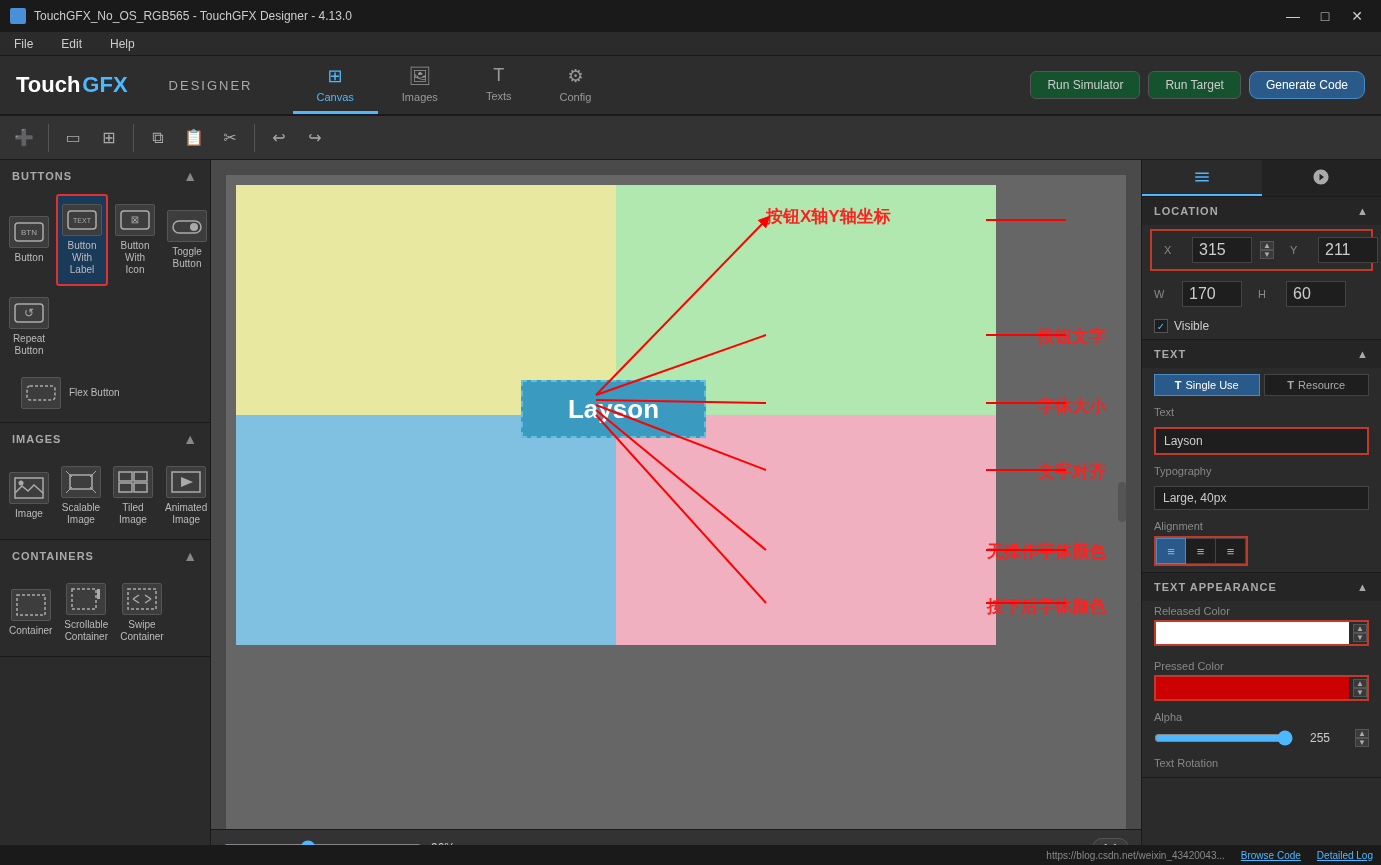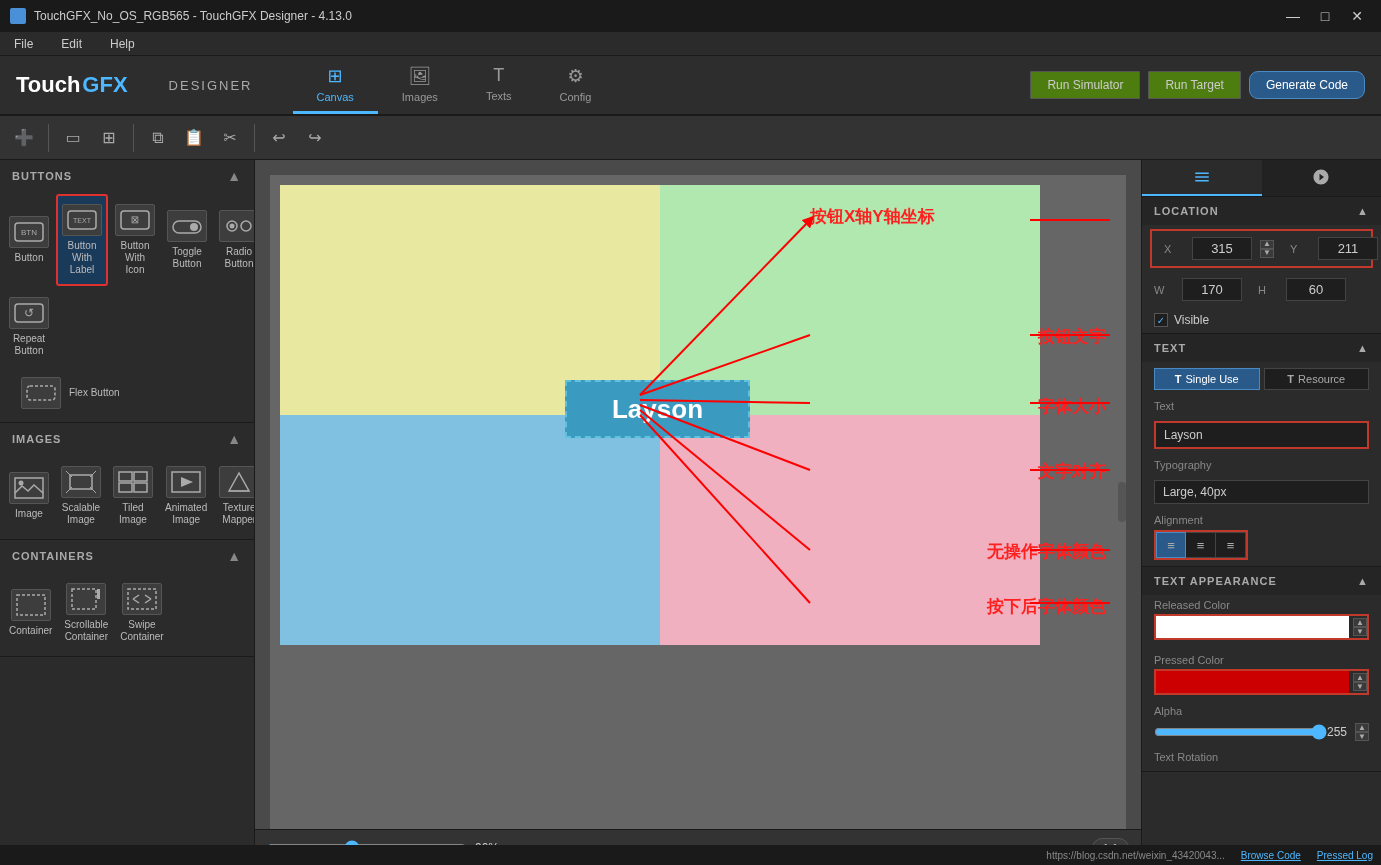--- a/index.html
+++ b/index.html
@@ -20,33 +20,33 @@
     .toolbar { background: #2d2d2d; height: 60px; display: flex; align-items: center; padding: 0 16px; border-bottom: 2px solid #1a1a1a; gap: 0; }
     .logo { color: white; font-size: 22px; font-weight: bold; margin-right: 40px; display: flex; align-items: center; gap: 2px; }
     .logo-touch { color: white; }
     .logo-gfx { color: #4db8ff; }
     .logo-designer { color: #aaa; font-size: 13px; font-weight: normal; letter-spacing: 2px; margin-left: 4px; padding-left: 35px; }
     .toolbar-tabs { display: flex; height: 100%; }
     .toolbar-tab { display: flex; flex-direction: column; align-items: center; justify-content: center; padding: 0 24px; cursor: pointer; color: #999; font-size: 11px; gap: 4px; border-bottom: 3px solid transparent; }
     .toolbar-tab.active { color: #4db8ff; border-bottom: 3px solid #4db8ff; }
     .tab-icon { font-size: 18px; }
     .toolbar-actions { margin-left: auto; display: flex; gap: 8px; }
-    .btn-action { background: #4d7c0f; border: 1px solid #555; color: #ccc; padding: 6px 16px; font-size: 12px; cursor: pointer; border-radius: 1px; }
+    .btn-action { background: #14532d; border: 1px solid #555; color: #ccc; padding: 6px 16px; font-size: 12px; cursor: pointer; border-radius: 6px; }
     .btn-generate { background: #2a5a8a; border: 1px solid #4a8ac4; color: white; padding: 6px 16px; font-size: 12px; cursor: pointer; border-radius: 9px; }
 
     
     .toolbar2 { background: #333; height: 44px; display: flex; align-items: center; padding: 0 8px; gap: 4px; border-bottom: 1px solid #1a1a1a; }
     .toolbar2-btn { width: 32px; height: 32px; background: transparent; border: 1px solid transparent; color: #aaa; cursor: pointer; display: flex; align-items: center; justify-content: center; font-size: 16px; border-radius: 2px; }
     .toolbar2-sep { width: 1px; height: 28px; background: #555; margin: 0 4px; }
 
     
     .main { display: flex; height: calc(865px - 32px - 24px - 60px - 44px); }
 
     
-    .left-panel { width: 255px; background: #2b2b2b; border-right: 1px solid #1a1a1a; overflow-y: auto; flex-shrink: 0; }
+    .left-panel { width: 211px; background: #2b2b2b; border-right: 1px solid #1a1a1a; overflow-y: auto; flex-shrink: 0; }
     .section-header { display: flex; align-items: center; justify-content: space-between; padding: 8px 12px 6px; font-size: 11px; font-weight: bold; color: #aaa; letter-spacing: 1px; cursor: pointer; }
     .widget-grid { display: grid; grid-template-columns: repeat(5, 1fr); gap: 2px; padding: 4px; }
     .widget-item { display: flex; flex-direction: column; align-items: center; justify-content: center; padding: 8px 4px; cursor: pointer; border-radius: 3px; gap: 4px; border: 1px solid transparent; }
     .widget-item.selected { background: #1a3a5a; border: 2px solid #e03030; }
     .widget-icon { width: 40px; height: 32px; display: flex; align-items: center; justify-content: center; background: #3d3d3d; border: 1px solid #555; border-radius: 2px; }
     .widget-label { font-size: 10px; color: #bbb; text-align: center; line-height: 1.2; }
 
     
     .canvas-area { flex: 1; background: #4a4a4a; position: relative; overflow: hidden; }
 
@@ -62,21 +62,21 @@
     .right-panel-tabs { display: flex; border-bottom: 1px solid #1a1a1a; }
     .rpanel-tab { flex: 1; height: 36px; display: flex; align-items: center; justify-content: center; cursor: pointer; background: #222; border-bottom: 2px solid transparent; }
     .rpanel-tab.active { background: #2b2b2b; border-bottom: 2px solid #4db8ff; }
     .rpanel-tab svg { width: 18px; height: 18px; fill: #aaa; }
     .rpanel-tab.active svg { fill: #4db8ff; }
 
     .prop-section { border-bottom: 1px solid #1a1a1a; }
     .prop-section-header { display: flex; align-items: center; justify-content: space-between; padding: 8px 12px; font-size: 11px; font-weight: bold; color: #aaa; letter-spacing: 1px; background: #252525; }
     .prop-row { display: flex; align-items: center; padding: 6px 12px; gap: 8px; }
     .prop-label { font-size: 11px; color: #888; min-width: 20px; }
-    .prop-input { background: #1e1e1e; border: 1px solid #444; color: #ccc; padding: 3px 6px; font-size: 13px; width: 60px; text-align: center; }
+    .prop-input { background: #1e1e1e; border: 1px solid #444; color: #ccc; padding: 3px 6px; font-size: 16px; width: 60px; text-align: left; }
     .prop-spinner { display: flex; flex-direction: column; }
     .spin-btn { width: 14px; height: 9px; background: #3a3a3a; border: 1px solid #555; color: #aaa; font-size: 8px; cursor: pointer; display: flex; align-items: center; justify-content: center; line-height: 1; }
     .visible-row { display: flex; align-items: center; padding: 6px 12px; gap: 6px; }
     .checkbox { width: 14px; height: 14px; border: 1px solid #555; background: #1e1e1e; display: flex; align-items: center; justify-content: center; cursor: pointer; }
     .checkbox.checked::after { content: '✓'; color: #4db8ff; font-size: 10px; }
 
     .text-type-row { display: flex; padding: 6px 12px; gap: 4px; }
     .text-type-btn { flex: 1; padding: 4px 6px; font-size: 11px; text-align: center; cursor: pointer; border: 1px solid #444; color: #aaa; background: #1e1e1e; display: flex; align-items: center; justify-content: center; gap: 4px; }
     .text-type-btn.active { background: #2a5a8a; color: white; border-color: #4a8ac4; }
 
@@ -551,34 +551,34 @@
           <div class="color-spin">
             <button class="spin-btn">▲</button>
             <button class="spin-btn">▼</button>
           </div>
         </div>
       </div>
 
       <div class="alpha-row">
         <span style="font-size: 11px; color: #888;">Alpha</span>
       </div>
-      <div style="padding: 0 12px 6px; display: flex; align-items: center; gap: 0;">
+      <div style="padding: 0 12px 6px; display: flex; align-items: center; gap: 17px;">
         <input type="range" style="flex: 1 1 0%; accent-color: rgb(77, 184, 255);" min="0" max="255" value="255">
         <span style="font-size: 12px; color: #ccc; min-width: 28px;">255</span>
         <div class="prop-spinner">
           <button class="spin-btn">▲</button>
           <button class="spin-btn">▼</button>
         </div>
       </div>
 
       <div style="padding: 4px 12px 8px;">
         <div style="font-size: 11px; color: #888;">Text Rotation</div>
       </div>
     </div>
   </div>
 
 </div>
 
 <div class="statusbar">
   <span>https://blog.csdn.net/weixin_43420043...</span>
   <span class="status-link">Browse Code</span>
-  <span class="status-link">Pressed Log</span>
+  <span class="status-link">Detailed Log</span>
 </div>
 
 </body></html>

